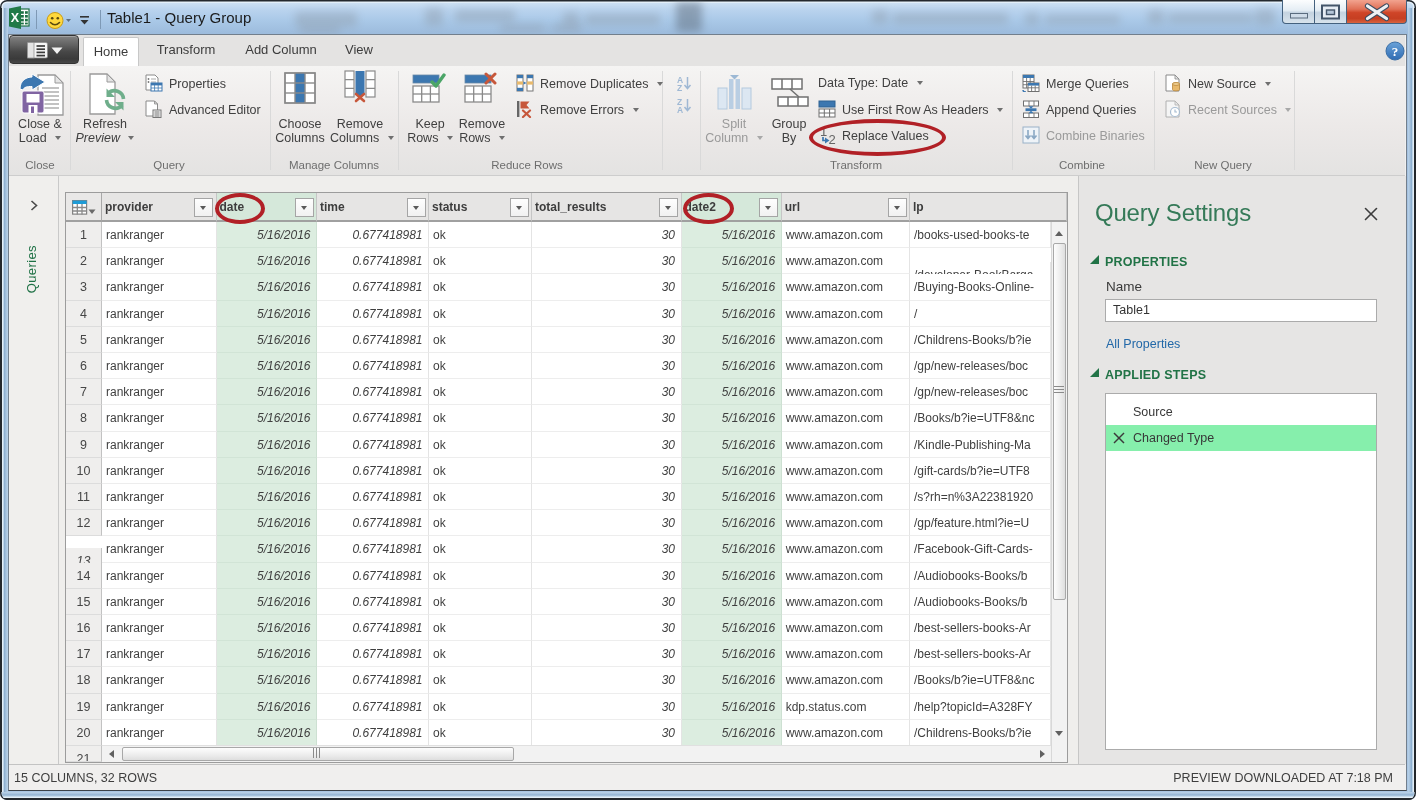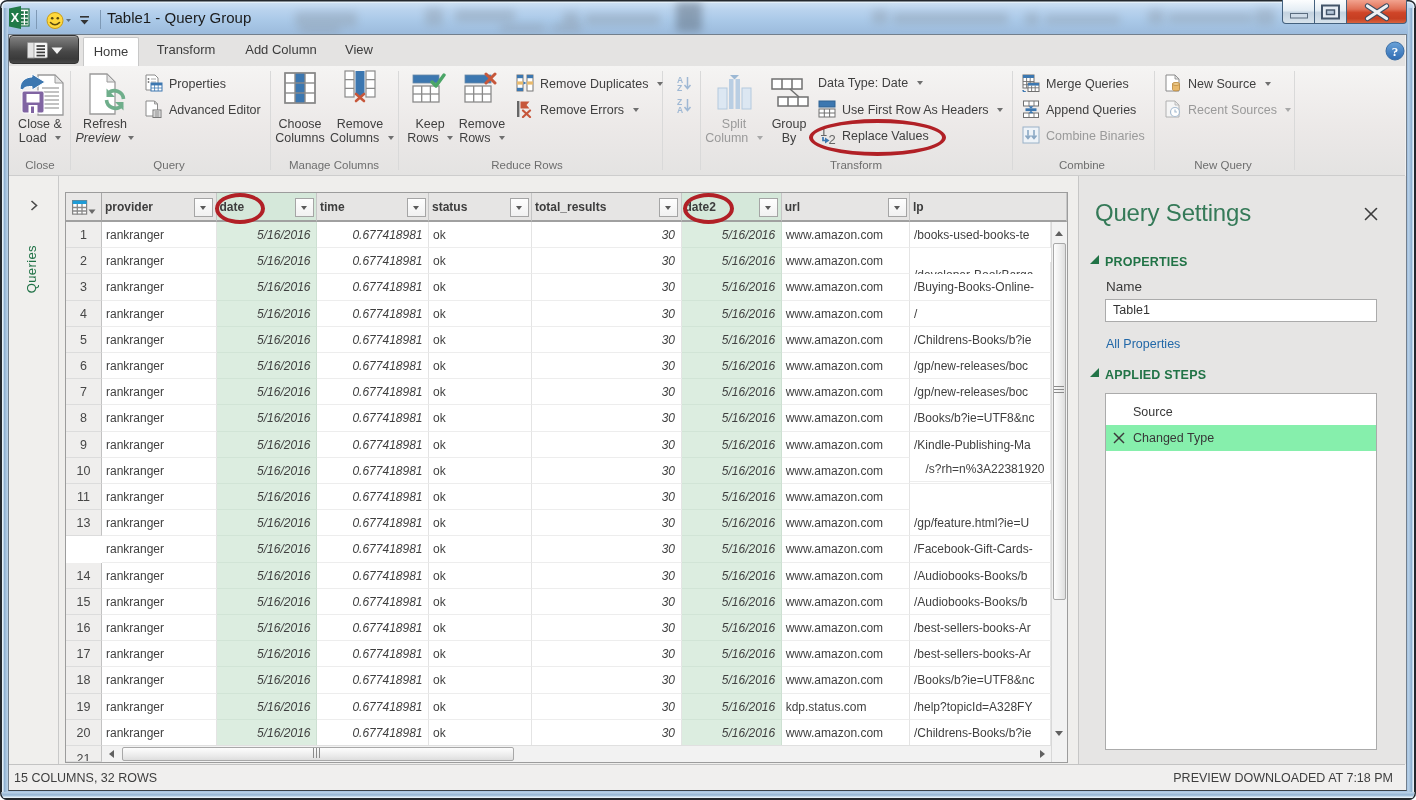--- a/index.html
+++ b/index.html
@@ -503,31 +503,31 @@
 <div class="cell " style="left:781.7px;top:457.8px;width:128.29999999999995px;height:26.2px;line-height:26.2px;">www.amazon.com</div>
 <div class="cell " style="left:910px;top:457.8px;width:141px;height:26.2px;line-height:26.2px;">/gift-cards/b?ie=UTF8</div>
 <div class="rnum" style="top:484.0px;height:26.2px;line-height:26.2px;">11</div>
 <div class="cell " style="left:102px;top:484.0px;width:114.5px;height:26.2px;line-height:26.2px;">rankranger</div>
 <div class="cell num cgreen" style="left:216.5px;top:484.0px;width:100.5px;height:26.2px;line-height:26.2px;">5/16/2016</div>
 <div class="cell num" style="left:317px;top:484.0px;width:112px;height:26.2px;line-height:26.2px;">0.677418981</div>
 <div class="cell " style="left:429px;top:484.0px;width:103px;height:26.2px;line-height:26.2px;">ok</div>
 <div class="cell num" style="left:532px;top:484.0px;width:149.5px;height:26.2px;line-height:26.2px;">30</div>
 <div class="cell num cgreen" style="left:681.5px;top:484.0px;width:100.20000000000005px;height:26.2px;line-height:26.2px;">5/16/2016</div>
 <div class="cell " style="left:781.7px;top:484.0px;width:128.29999999999995px;height:26.2px;line-height:26.2px;">www.amazon.com</div>
-<div class="cell " style="left:910px;top:456px;width:141px;height:26.2px;line-height:26.2px;text-align:right;">/s?rh=n%3A22381920</div>
+<div class="cell " style="left:910px;top:484.0px;width:141px;height:26.2px;line-height:26.2px;">/s?rh=n%3A22381920</div>
 <div class="rnum" style="top:510.2px;height:26.2px;line-height:26.2px;">12</div>
 <div class="cell " style="left:102px;top:510.2px;width:114.5px;height:26.2px;line-height:26.2px;">rankranger</div>
 <div class="cell num cgreen" style="left:216.5px;top:510.2px;width:100.5px;height:26.2px;line-height:26.2px;">5/16/2016</div>
 <div class="cell num" style="left:317px;top:510.2px;width:112px;height:26.2px;line-height:26.2px;">0.677418981</div>
 <div class="cell " style="left:429px;top:510.2px;width:103px;height:26.2px;line-height:26.2px;">ok</div>
 <div class="cell num" style="left:532px;top:510.2px;width:149.5px;height:26.2px;line-height:26.2px;">30</div>
 <div class="cell num cgreen" style="left:681.5px;top:510.2px;width:100.20000000000005px;height:26.2px;line-height:26.2px;">5/16/2016</div>
 <div class="cell " style="left:781.7px;top:510.2px;width:128.29999999999995px;height:26.2px;line-height:26.2px;">www.amazon.com</div>
 <div class="cell " style="left:910px;top:510.2px;width:141px;height:26.2px;line-height:26.2px;">/gp/feature.html?ie=U</div>
-<div class="rnum" style="top:510px;height:26.2px;line-height:26.2px;">13</div>
+<div class="rnum" style="top:548px;height:26.2px;line-height:26.2px;font-style:italic;">13</div>
 <div class="cell " style="left:102px;top:536.4px;width:114.5px;height:26.2px;line-height:26.2px;">rankranger</div>
 <div class="cell num cgreen" style="left:216.5px;top:536.4px;width:100.5px;height:26.2px;line-height:26.2px;">5/16/2016</div>
 <div class="cell num" style="left:317px;top:536.4px;width:112px;height:26.2px;line-height:26.2px;">0.677418981</div>
 <div class="cell " style="left:429px;top:536.4px;width:103px;height:26.2px;line-height:26.2px;">ok</div>
 <div class="cell num" style="left:532px;top:536.4px;width:149.5px;height:26.2px;line-height:26.2px;">30</div>
 <div class="cell num cgreen" style="left:681.5px;top:536.4px;width:100.20000000000005px;height:26.2px;line-height:26.2px;">5/16/2016</div>
 <div class="cell " style="left:781.7px;top:536.4px;width:128.29999999999995px;height:26.2px;line-height:26.2px;">www.amazon.com</div>
 <div class="cell " style="left:910px;top:536.4px;width:141px;height:26.2px;line-height:26.2px;">/Facebook-Gift-Cards-</div>
 <div class="rnum" style="top:562.6px;height:26.2px;line-height:26.2px;">14</div>
 <div class="cell " style="left:102px;top:562.6px;width:114.5px;height:26.2px;line-height:26.2px;">rankranger</div>

